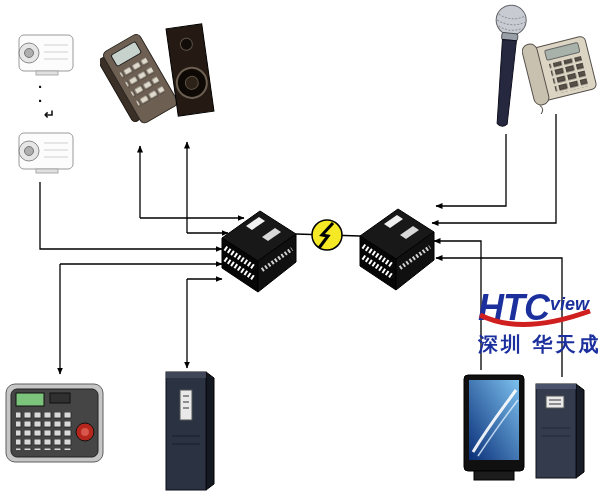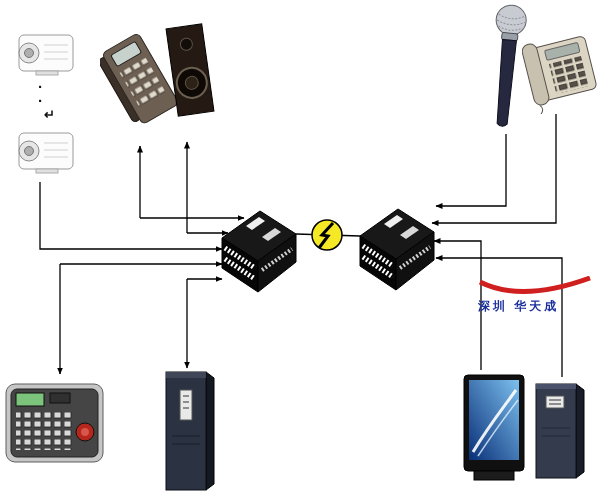--- a/index.html
+++ b/index.html
@@ -11,21 +11,21 @@
         font-size:15px;line-height:14px;font-weight:bold;}
   .dots .d{display:block;margin-left:8px;}
   .dots .r{display:block;margin-left:14px;font-size:13px;}
   .logo{position:absolute;left:478px;top:292px;width:122px;}
   .logo-row{white-space:nowrap;}
   .logo-htc{font-size:36px;font-weight:bold;font-style:italic;color:#1b2f9d;
             letter-spacing:-1px;line-height:32px;}
   .logo-view{font-size:18px;font-weight:bold;font-style:italic;color:#1b2f9d;
              position:relative;top:-10px;margin-left:1px;}
   .logo-swoosh{display:block;margin-top:-16px;}
-  .logo-cn{margin-top:0px;font-size:12px;font-weight:bold;color:#1b2f9d;
+  .logo-cn{margin-top:0px;font-size:20px;font-weight:bold;color:#1b2f9d;
            letter-spacing:3px;white-space:nowrap;}
 </style>
 </head>
 <body>
 
 <div class="stage">
 
   <svg class="wires" width="600" height="500" viewBox="0 0 600 500">
     <defs>
       <marker id="ah" markerWidth="9" markerHeight="8" refX="6.5" refY="3" orient="auto" markerUnits="userSpaceOnUse">
@@ -220,19 +220,22 @@
       <rect x="8" y="6" width="40" height="5" fill="#49526a"></rect>
       <rect x="18" y="18" width="18" height="12" fill="#e9e9e9" stroke="#555"></rect>
       <line x1="21" y1="22" x2="33" y2="22" stroke="#333"></line>
       <line x1="21" y1="26" x2="33" y2="26" stroke="#333"></line>
       <line x1="14" y1="50" x2="42" y2="50" stroke="#232938"></line>
       <line x1="14" y1="58" x2="42" y2="58" stroke="#232938"></line>
     </svg>
   </div>
 
   <div class="logo">
+    <div class="logo-row">
+      <span class="logo-htc">HTC</span><span class="logo-view">view</span>
+    </div>
     <svg class="logo-swoosh" width="120" height="22" viewBox="0 0 120 22">
       <path d="M2,6 C30,20 68,18 112,2" stroke="#d01f1f" stroke-width="5" fill="none"></path>
     </svg>
     <div class="logo-cn">深圳 华天成</div>
   </div>
 
 </div>
 
 </body></html>

